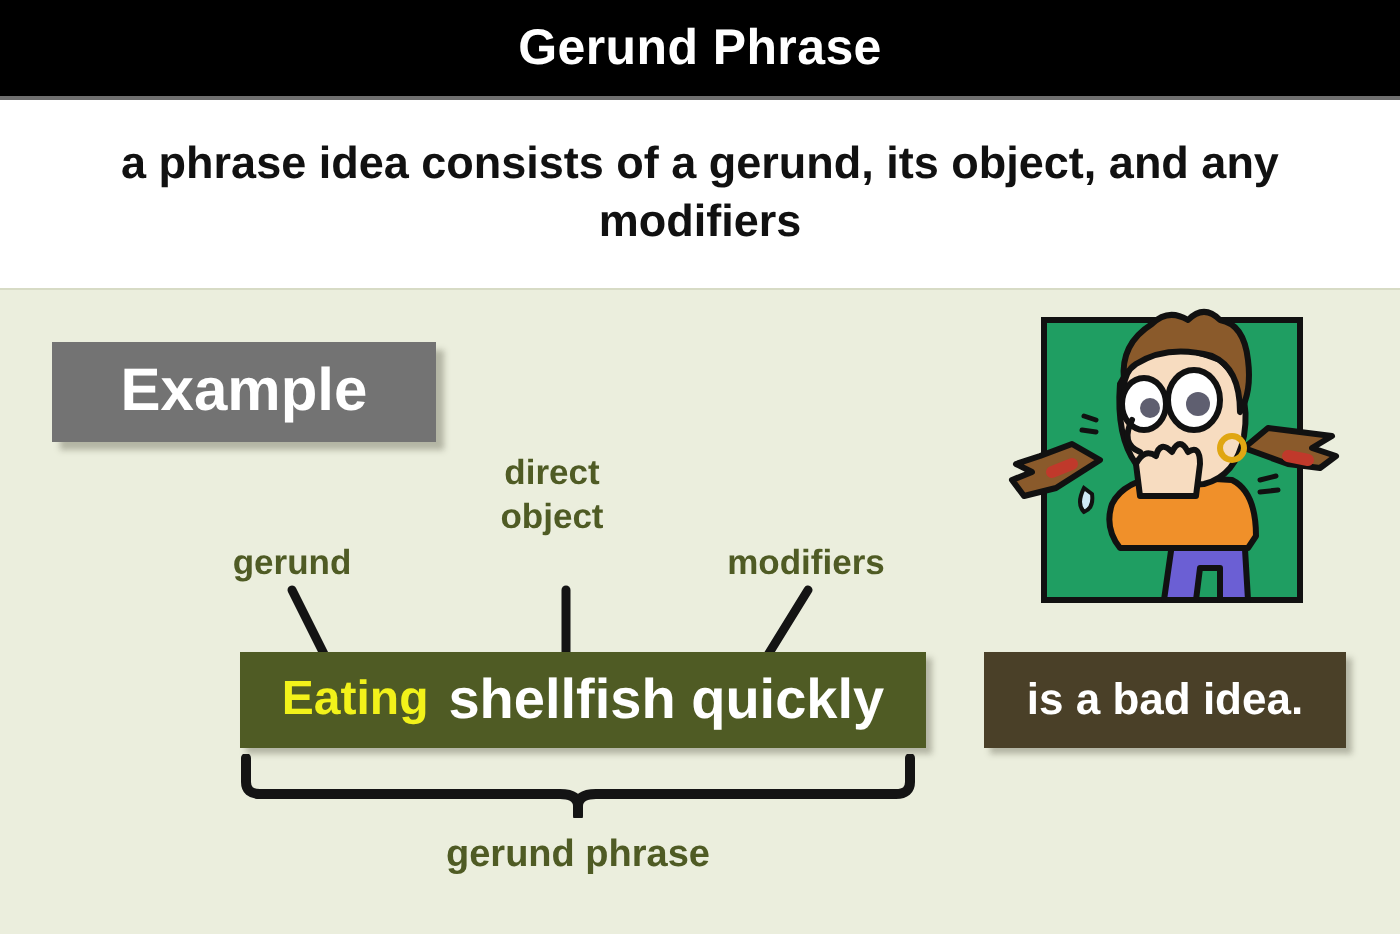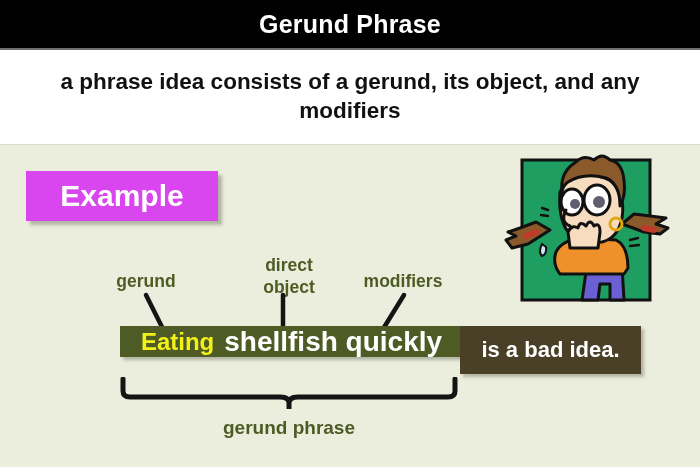--- a/index.html
+++ b/index.html
@@ -67,21 +67,21 @@
     width: 700px; height: 323px;
     background: #ebeedd;
     border-top: 1px solid #d7dbc5;
   }
 
   
   #example-badge {
     position: absolute;
     left: 26px; top: 26px;
     width: 192px; height: 50px;
-    background: #d946ef;
+    background: #737373;
     box-shadow: 4px 4px 3px rgba(90,90,70,0.38);
     display: flex;
     align-items: center;
     justify-content: center;
   }
   #example-badge-label {
     color: #ffffff;
     font-size: 30px;
     font-weight: bold;
   }
@@ -90,51 +90,51 @@
   .pos-label {
     position: absolute;
     color: #4f5b24;
     font-size: 17.5px;
     font-weight: bold;
     text-align: center;
     line-height: 1.26;
     white-space: pre-line;
   }
   #label-gerund   { left: 98px;  top: 125px; width: 96px; }
-  #label-direct   { left: 234px; top: 80px;  width: 110px; margin-top: 29px; }
+  #label-direct   { left: 221px; top: 80px;  width: 110px; }
   #label-modifier { left: 344px; top: 125px; width: 118px; }
 
   
   .leader { position: absolute; }
 
   
   #phrase-box {
     position: absolute;
     left: 120px; top: 181px;
-    width: 343px; height: 31px;
+    width: 343px; height: 48px;
     background: #4f5b24;
     box-shadow: 3px 3px 3px rgba(90,90,70,0.38);
     display: flex;
     align-items: center;
     justify-content: center;
     gap: 10px;
   }
   #phrase-gerund {
     color: #f2f21a;
     font-size: 24px;
     font-weight: bold;
   }
   #phrase-rest {
     color: #ffffff;
     font-size: 28px;
     font-weight: bold;
   }
   #predicate-box {
     position: absolute;
-    left: 460px; top: 181px;
+    left: 492px; top: 181px;
     width: 181px; height: 48px;
     background: #4a4028;
     box-shadow: 3px 3px 3px rgba(90,90,70,0.38);
     display: flex;
     align-items: center;
     justify-content: center;
   }
   #predicate-text {
     color: #ffffff;
     font-size: 22px;

